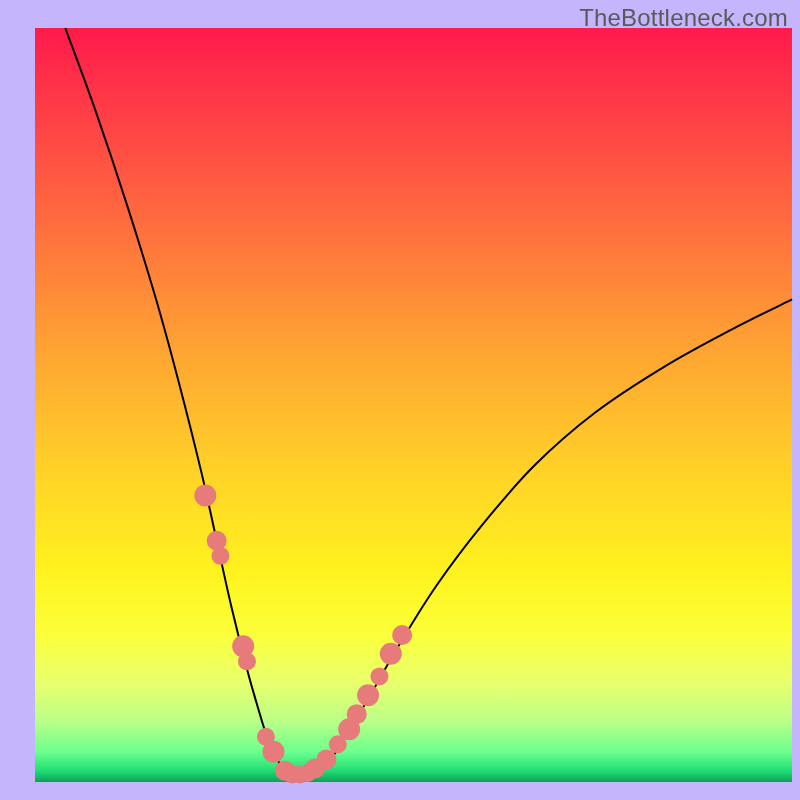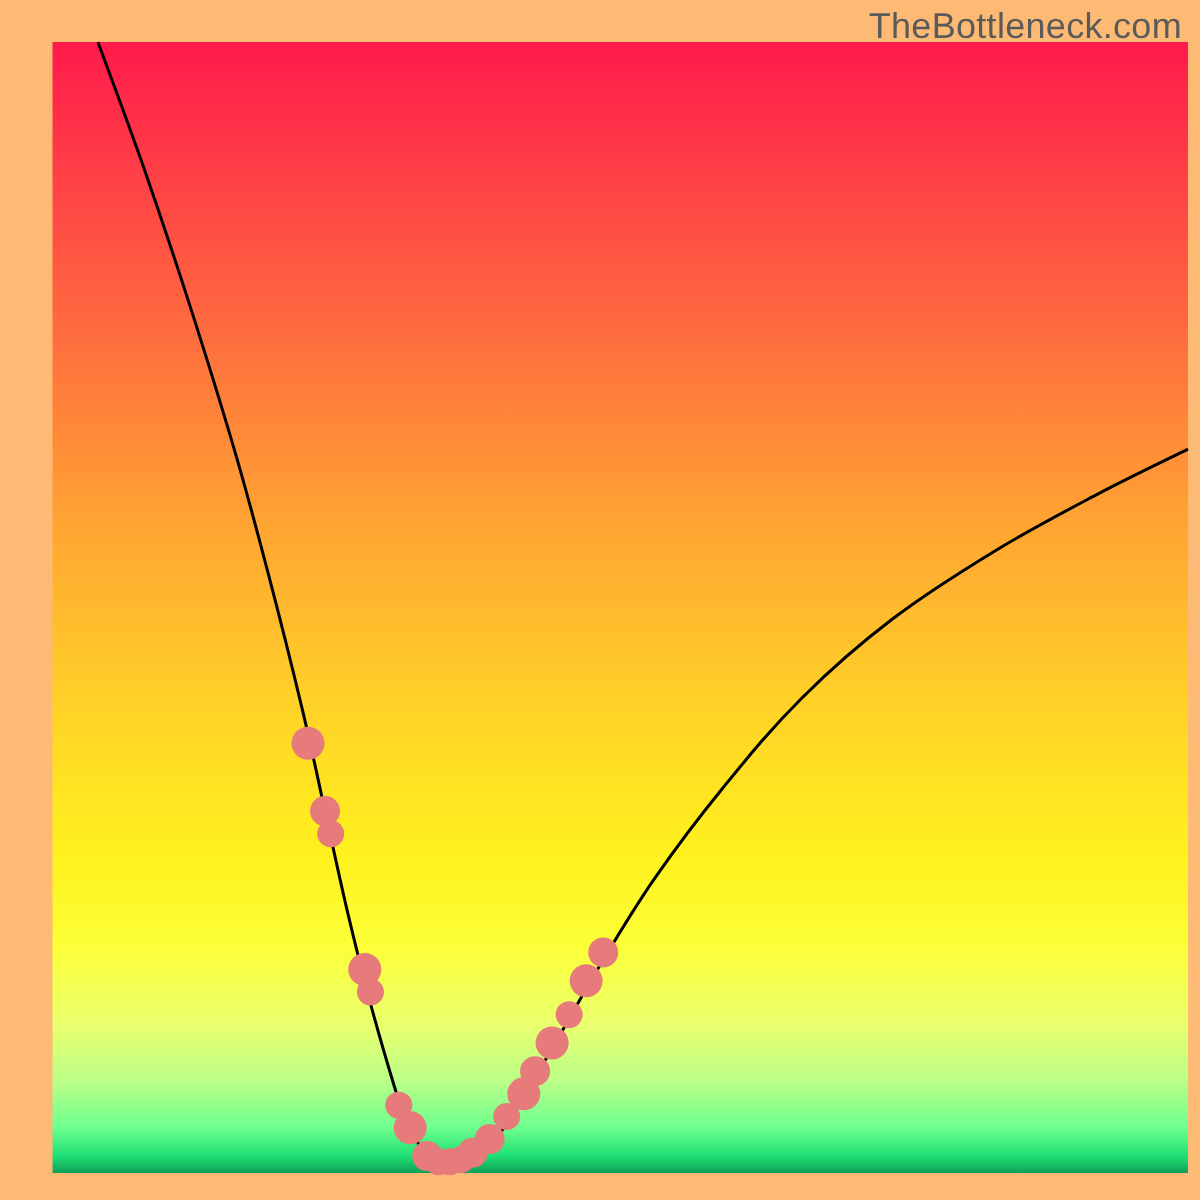--- a/index.html
+++ b/index.html
@@ -8,21 +8,21 @@
     width: 800px;
     height: 800px;
     overflow: hidden;
     background: #000;
     font-family: Arial, Helvetica, sans-serif;
   }
   .frame {
     position: relative;
     width: 800px;
     height: 800px;
-    background: #fdba74;
+    background: #c4b5fd;
   }
   .plot-area {
     position: absolute;
     left: 35px;
     top: 28px;
     width: 757px;
     height: 754px;
     
     background: linear-gradient(
       to bottom,

